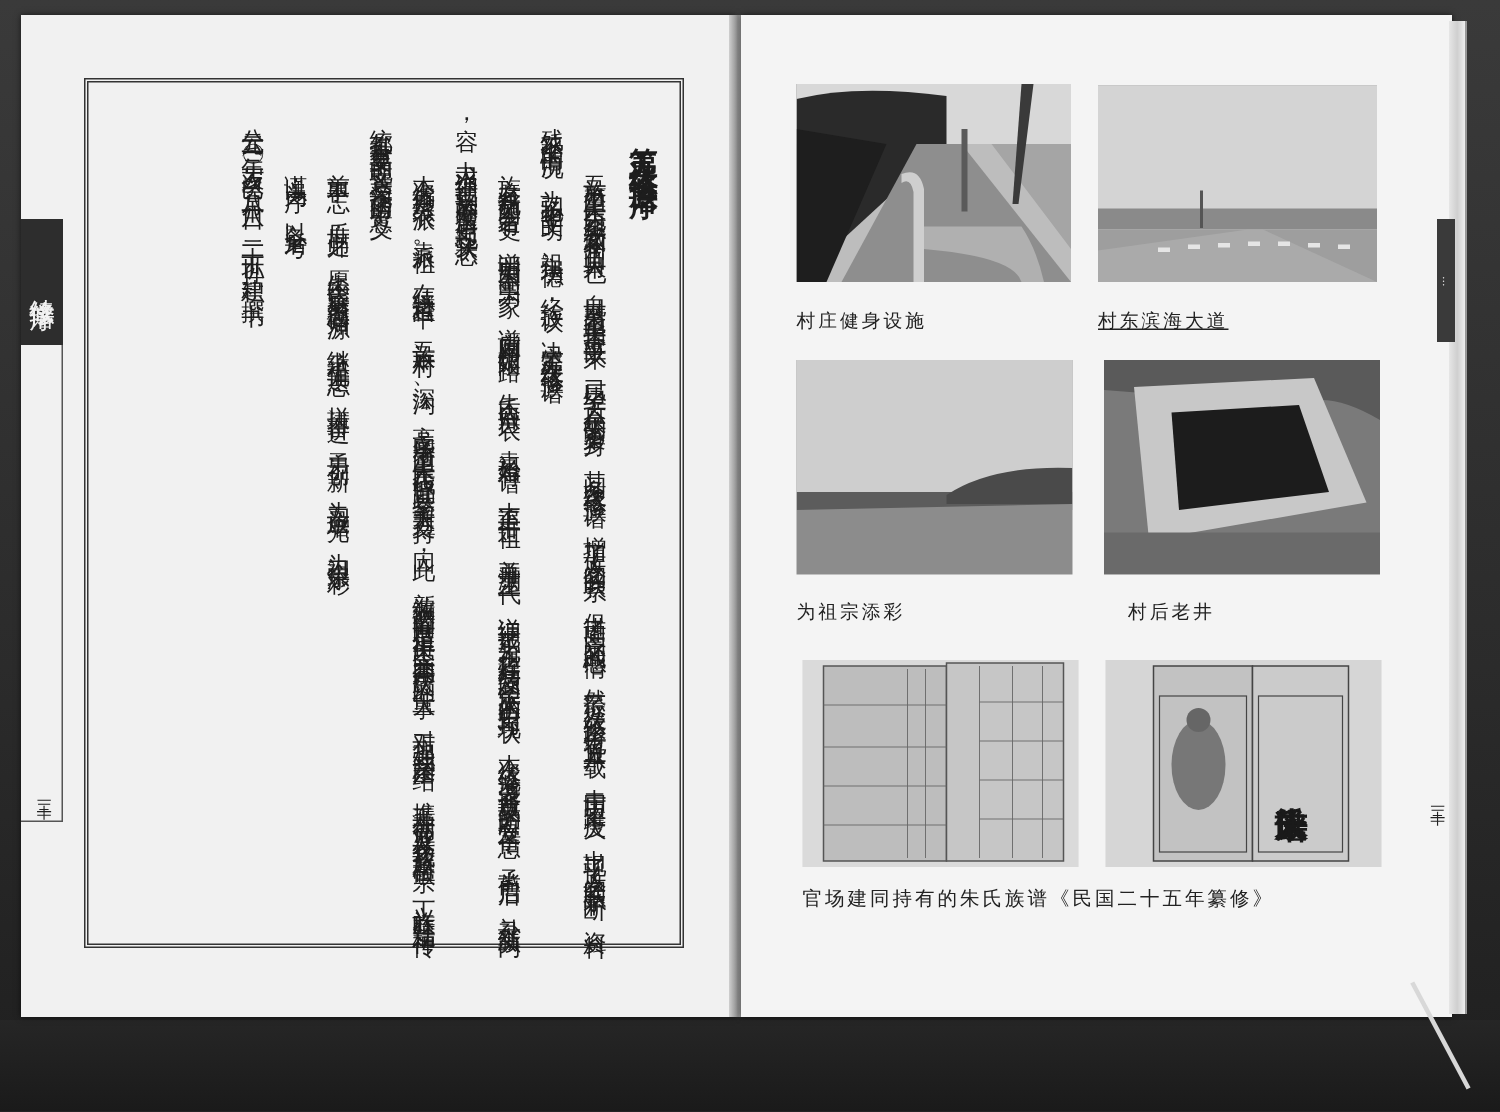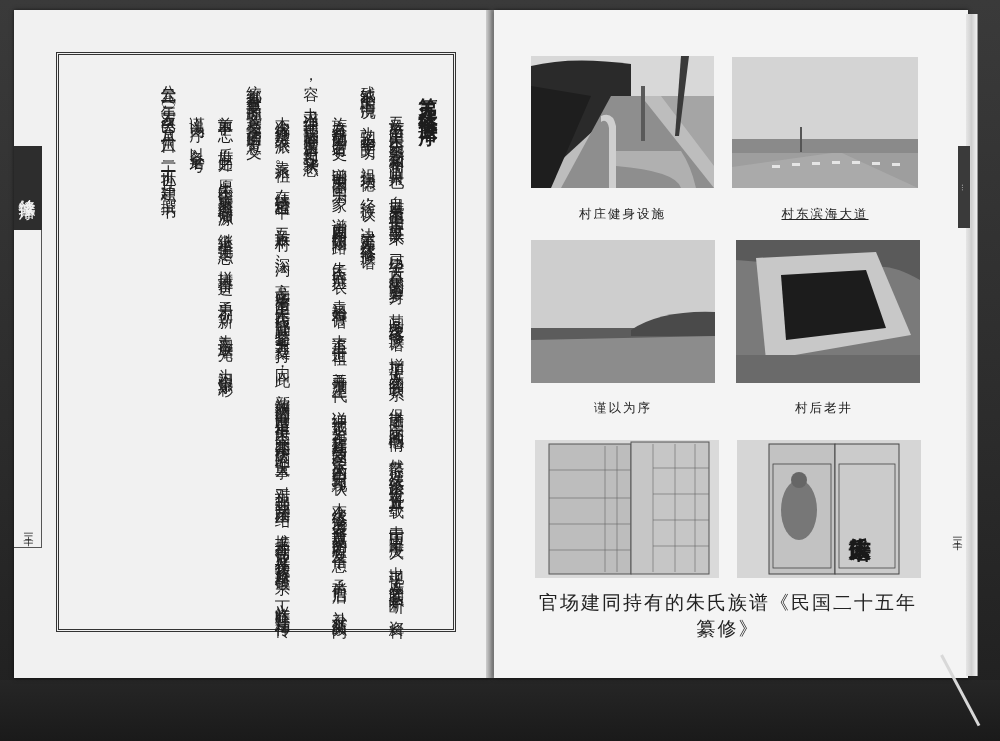--- a/index.html
+++ b/index.html
@@ -70,21 +70,21 @@
   }
   .page-num-right {
     position: absolute; left: 946px; top: 512px; width: 22px; height: 40px;
     writing-mode: vertical-rl; font-size: 10px; color: #222;
     display: flex; align-items: center; justify-content: center;
   }
   .photo {
     position: absolute; overflow: hidden; background: #999;
   }
   .caption {
-    position: absolute; font-size: 12.5px; color: #222; text-align: center; letter-spacing: 2px;
+    position: absolute; font-size: 12.5px; color: #222; text-align: left; letter-spacing: 2px;
   }
   .photo svg { width: 100%; height: 100%; display: block; }
   .bookmark {
     position: absolute; left: 940px; top: 655px; width: 3px; height: 80px;
     background: #d8d8d8; transform: rotate(-28deg); transform-origin: top;
   }
 </style>
 </head>
 <body>
 
@@ -152,32 +152,32 @@
 <div class="caption" style="left:732px; top:206px; width:186px;text-decoration:underline;">村东滨海大道</div>
 
 <div class="photo" style="left:531px; top:240px; width:184px; height:143px;">
   <svg viewBox="0 0 184 143" preserveAspectRatio="none">
     <rect width="184" height="143" fill="#cecece"></rect>
     <rect x="0" y="88" width="184" height="12" fill="#5c5c5c"></rect>
     <polygon points="0,100 184,96 184,143 0,143" fill="#8c8c8c"></polygon>
     <path d="M100,90 Q130,70 184,72 L184,96 L100,96 Z" fill="#4a4a4a"></path>
   </svg>
 </div>
-<div class="caption" style="left:531px; top:400px; width:184px;">谨以为序</div>
+<div class="caption" style="left:531px; top:400px; width:184px;">为祖宗添彩</div>
 
 <div class="photo" style="left:736px; top:240px; width:184px; height:143px;">
   <svg viewBox="0 0 184 143" preserveAspectRatio="none">
     <rect width="184" height="143" fill="#7a7a7a"></rect>
     <path d="M0,0 L184,0 L184,40 Q150,20 130,30 L0,20 Z" fill="#5a5a5a"></path>
     <polygon points="20,18 140,12 175,95 30,120" fill="#c8c8c8"></polygon>
     <polygon points="45,35 130,30 150,88 50,100" fill="#1c1c1c"></polygon>
     <rect x="0" y="115" width="184" height="28" fill="#6a6a6a"></rect>
   </svg>
 </div>
-<div class="caption" style="left:732px; top:400px; width:184px;">村后老井</div>
+<div class="caption" style="left:752px; top:400px; width:184px;">村后老井</div>
 
 <div class="photo" style="left:535px; top:440px; width:184px; height:138px; background:#d8d8d8;">
   <svg viewBox="0 0 184 138" preserveAspectRatio="none">
     <rect width="184" height="138" fill="#dadada"></rect>
     <rect x="14" y="4" width="82" height="130" fill="#bdbdbd" stroke="#555" stroke-width="1"></rect>
     <rect x="96" y="2" width="78" height="132" fill="#c6c6c6" stroke="#555" stroke-width="1"></rect>
     <g stroke="#666" stroke-width="0.6">
       <line x1="70" y1="6" x2="70" y2="132"></line>
         <line x1="82" y1="6" x2="82" y2="132"></line>
       <line x1="14" y1="30" x2="96" y2="30"></line>
@@ -201,15 +201,15 @@
     <rect x="32" y="4" width="66" height="130" fill="#c2c2c2" stroke="#444" stroke-width="1"></rect>
     <rect x="98" y="4" width="64" height="130" fill="#cbcbcb" stroke="#444" stroke-width="1"></rect>
     <rect x="36" y="24" width="58" height="104" fill="none" stroke="#444" stroke-width="0.8"></rect>
     <rect x="102" y="24" width="56" height="104" fill="none" stroke="#444" stroke-width="0.8"></rect>
     <ellipse cx="62" cy="70" rx="18" ry="30" fill="#777"></ellipse>
     <circle cx="62" cy="40" r="8" fill="#666"></circle>
   </svg>
   <div style="position:absolute; left:104px; top:28px; width:40px; height:104px; writing-mode:vertical-rl; font-size:22px; font-weight:bold; color:#1a1a1a; display:flex; align-items:center; justify-content:center;">朱氏族谱</div>
 </div>
 
-<div class="caption" style="left:535px; top:590px; width:386px; font-size:19px;">官场建同持有的朱氏族谱《民国二十五年纂修》</div>
+<div class="caption" style="left:535px; top:590px; width:386px; font-size:13px;">官场建同持有的朱氏族谱《民国二十五年纂修》</div>
 
 <div class="bookmark"></div>
 
 </body></html>

